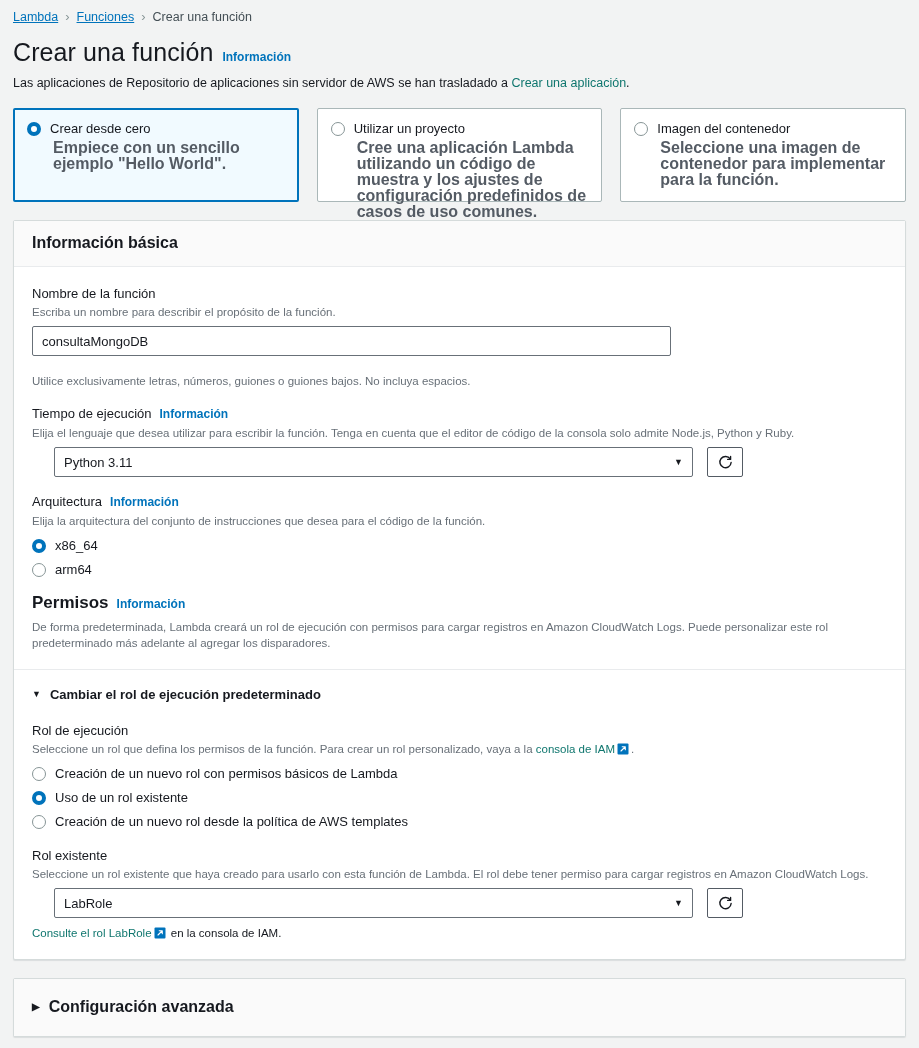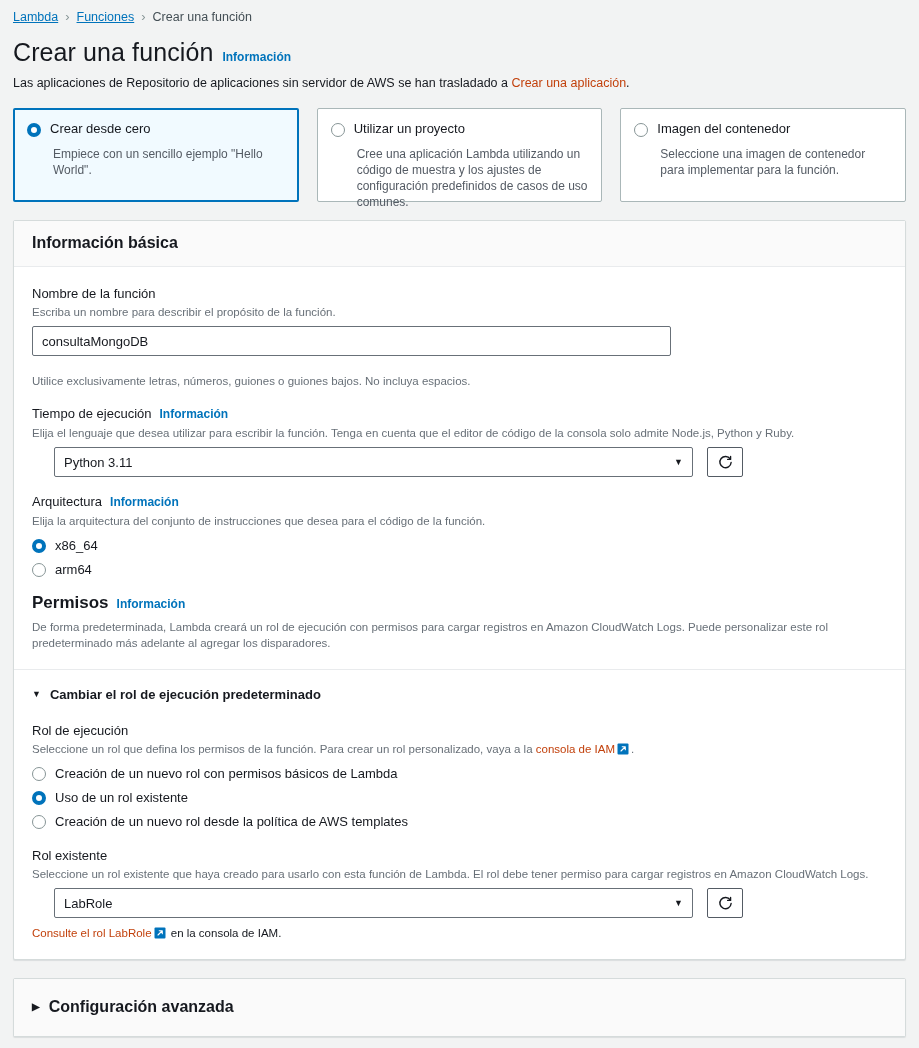--- a/index.html
+++ b/index.html
@@ -21,21 +21,21 @@
   }
   .bc-link { color: #0073bb; text-decoration: underline; cursor: pointer; }
   .bc-sep { color: #879596; font-size: 13px; }
   .bc-current { color: #444f55; }
 
   
   .page-head { padding: 13px 0 0 13px; display: flex; align-items: baseline; gap: 9px; }
   .page-title { font-size: 25px; font-weight: 400; color: #16191f; letter-spacing: .1px; }
   .info-link { color: #0073bb; font-size: 12px; font-weight: bold; cursor: pointer; }
   .page-sub { padding: 9px 0 0 13px; font-size: 12.5px; color: #16191f; }
-  .inline-link { color: #c2410c; cursor: pointer; }
+  .inline-link { color: #0f766e; cursor: pointer; }
 
   
   .cards {
     display: flex; gap: 18px;
     margin: 18px 13px 0 13px;
   }
   .card {
     flex: 1 1 0; min-width: 0;
     border: 1px solid #aab7b8;
     border-radius: 2px;
@@ -43,25 +43,26 @@
     padding: 12px 13px 14px 13px;
     height: 94px;
     position: relative;
     cursor: pointer;
   }
   .card.selected {
     border: 2px solid #0073bb;
     background: #f1faff;
     padding: 11px 12px 13px 12px;
   }
-  .card-top { display: flex; align-items: center; gap: 9px; }
+  .card-top { display: flex; align-items: flex-start; gap: 9px; }
   .card-title { font-size: 13px; color: #16191f; line-height: 16px; }
   .card-desc {
-    font-size: 12px; color: #545b64; line-height: 16px;
-    margin: 9px 0 0 26px;
+    font-size: 16px; color: #545b64; line-height: 16px;
+    margin: 3px 0 0 26px;
+    font-weight: bold;
   }
 
   
   .radio {
     width: 14px; height: 14px; flex: 0 0 14px;
     border: 1px solid #879596; border-radius: 50%;
     background: #fff; margin-top: 1px;
     position: relative;
   }
   .radio.on { border: 4px solid #0073bb; background: #fff; }

